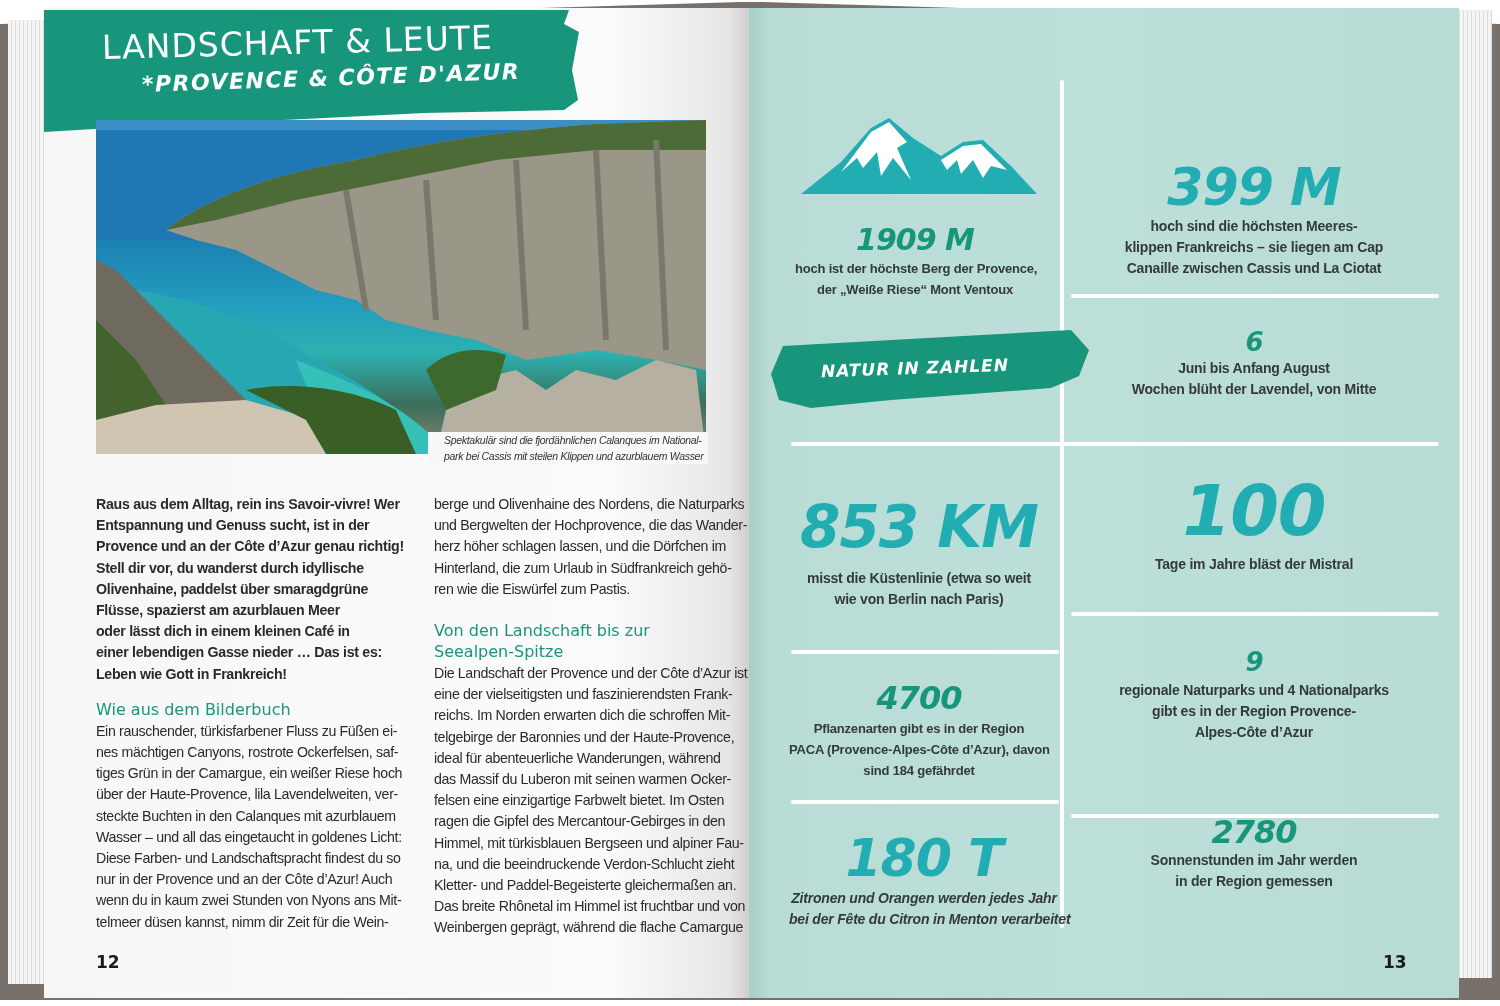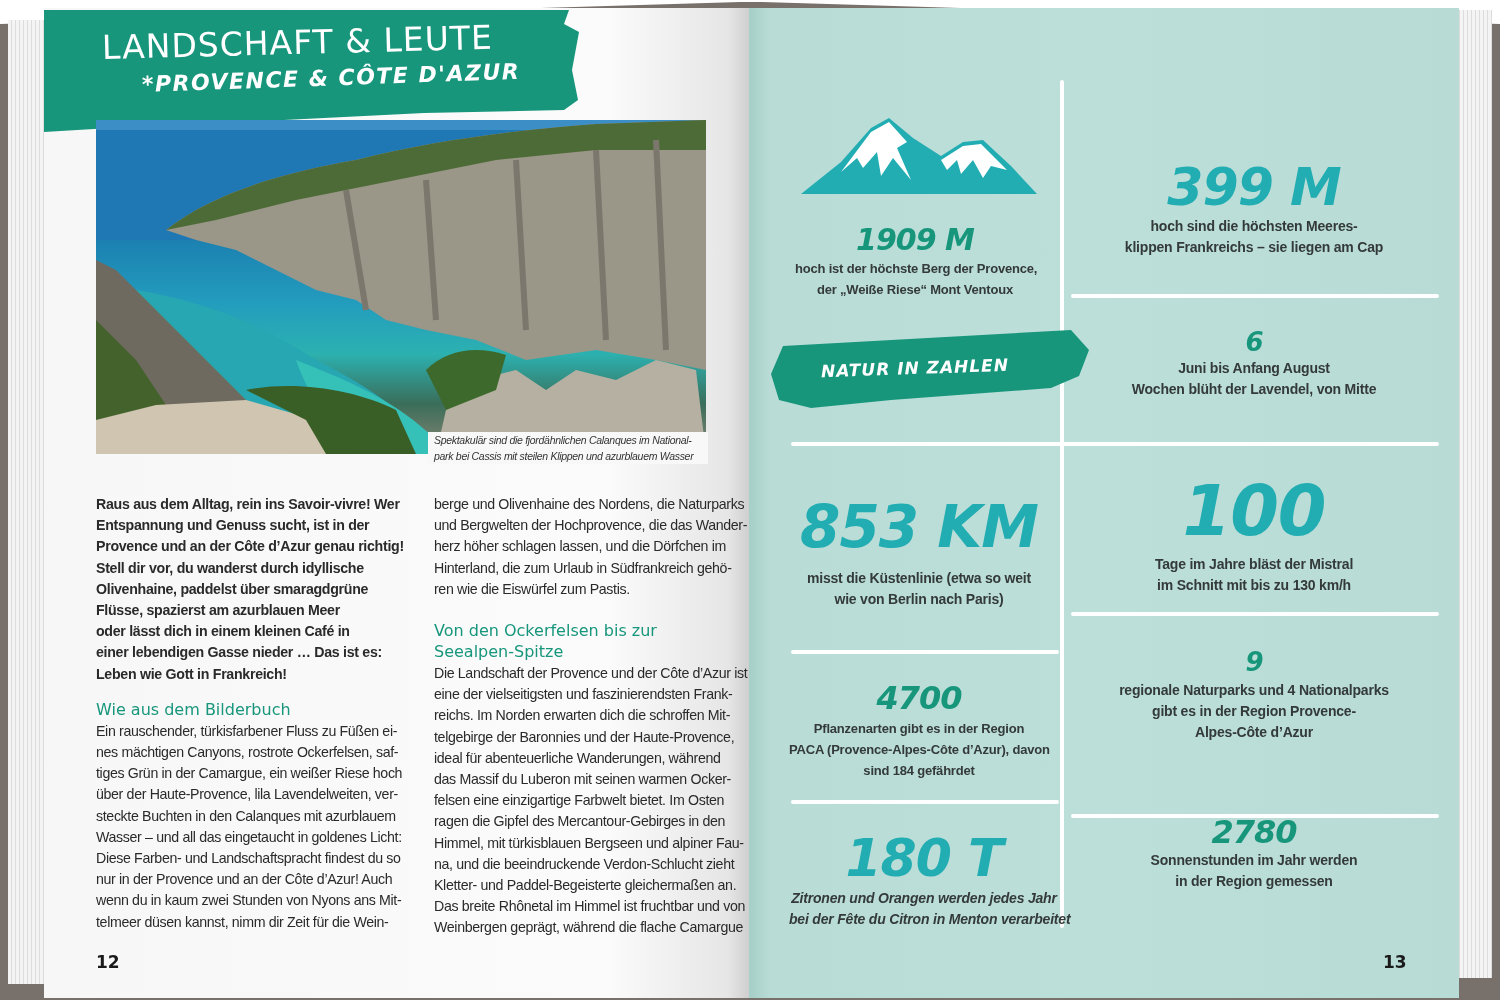--- a/index.html
+++ b/index.html
@@ -55,21 +55,21 @@
   .photo {
     position: absolute; left: 52px; top: 112px; width: 610px; height: 334px;
     overflow: hidden;
     background: linear-gradient(180deg, #2e7db8 0%, #1a6aa8 15%, #1b7fb0 35%, #239dbe 55%, #2cb1b0 70%, #3a6e5a 85%, #8b8575 100%);
   }
   .photo svg { position: absolute; left: 0; top: 0; }
   .photo-caption {
     position: absolute; left: 384px; top: 424px; width: 280px;
     font-size: 10.5px; font-style: italic; line-height: 16px; color: #333;
     font-family: "Liberation Sans", sans-serif; letter-spacing: -0.3px;
-    background: #f8f8f8; padding-left: 6px;
+    background: #f8f8f8; padding-left: 16px;
   }
 
   
   .col { position: absolute; font-family: "Liberation Sans", sans-serif; color: #2a2a2a; }
   .col-1 { left: 52px; top: 486px; width: 322px; }
   .col-2 { left: 390px; top: 486px; width: 276px; }
   .intro { font-weight: bold; font-size: 14.2px; line-height: 21.2px; letter-spacing: -0.3px; }
   .para { font-size: 14.2px; line-height: 21.2px; letter-spacing: -0.35px; }
   .subhead {
     color: #17967c; font-family: "DejaVu Sans", sans-serif; font-size: 16px;
@@ -183,21 +183,21 @@
 
   <div class="col col-2">
     <div class="para">
       <span class="line">berge und Olivenhaine des Nordens, die Naturparks</span>
       <span class="line">und Bergwelten der Hochprovence, die das Wander-</span>
       <span class="line">herz höher schlagen lassen, und die Dörfchen im</span>
       <span class="line">Hinterland, die zum Urlaub in Südfrankreich gehö-</span>
       <span class="line">ren wie die Eiswürfel zum Pastis.</span>
     </div>
     <div class="subhead">
-      <span class="line">Von den Ockerfelsen bis zur</span>
+      <span class="line">Von den Landschaft bis zur</span>
       <span class="line">Seealpen-Spitze</span>
     </div>
     <div class="para">
       <span class="line">Die Landschaft der Provence und der Côte d’Azur ist</span>
       <span class="line">eine der vielseitigsten und faszinierendsten Frank-</span>
       <span class="line">reichs. Im Norden erwarten dich die schroffen Mit-</span>
       <span class="line">telgebirge der Baronnies und der Haute-Provence,</span>
       <span class="line">ideal für abenteuerliche Wanderungen, während</span>
       <span class="line">das Massif du Luberon mit seinen warmen Ocker-</span>
       <span class="line">felsen eine einzigartige Farbwelt bietet. Im Osten</span>
@@ -235,20 +235,21 @@
       <span class="line">hoch ist der höchste Berg der Provence,</span>
       <span class="line">der „Weiße Riese“ Mont Ventoux</span>
     </span>
   </div>
 
   <div class="stat" style="left:330px; top:150px; width:350px;">
     <span class="stat-value c-light" style="font-size:52px; line-height:58px;">399 M</span>
     <span class="stat-text">
       <span class="line">hoch sind die höchsten Meeres-</span>
       <span class="line">klippen Frankreichs – sie liegen am Cap</span>
+      <span class="line">Canaille zwischen Cassis und La Ciotat</span>
     </span>
   </div>
 
   <div class="badge-brush"></div>
   <div class="badge-text">NATUR IN ZAHLEN</div>
 
   <div class="stat" style="left:330px; top:318px; width:350px;">
     <span class="stat-value c-dark" style="font-size:26px; line-height:32px;">6</span>
     <span class="stat-text">
       <span class="line">Juni bis Anfang August</span>
@@ -261,21 +262,20 @@
     <span class="stat-text">
       <span class="line">misst die Küstenlinie (etwa so weit</span>
       <span class="line">wie von Berlin nach Paris)</span>
     </span>
   </div>
 
   <div class="stat" style="left:330px; top:460px; width:350px;">
     <span class="stat-value c-light" style="font-size:70px; line-height:86px;">100</span>
     <span class="stat-text">
       <span class="line">Tage im Jahre bläst der Mistral</span>
-      <span class="line">im Schnitt mit bis zu 130 km/h</span>
     </span>
   </div>
 
   <div class="stat" style="left:40px; top:670px; width:260px;">
     <span class="stat-value c-dark" style="font-size:32px; line-height:40px;">4700</span>
     <span class="stat-text" style="font-size:13px;">
       <span class="line">Pflanzenarten gibt es in der Region</span>
       <span class="line">PACA (Provence-Alpes-Côte d’Azur), davon</span>
       <span class="line">sind 184 gefährdet</span>
     </span>

